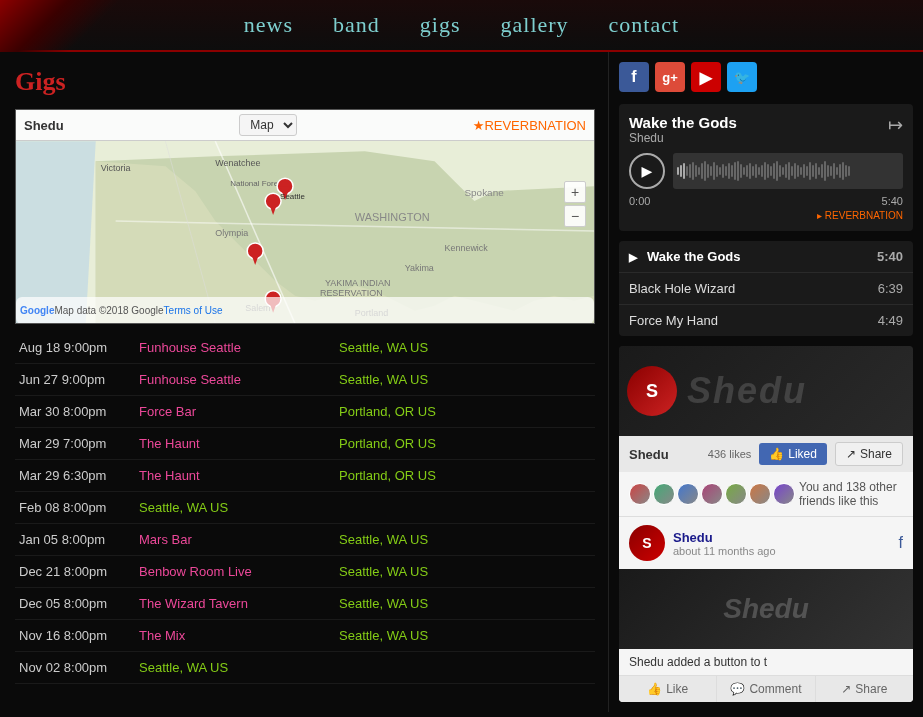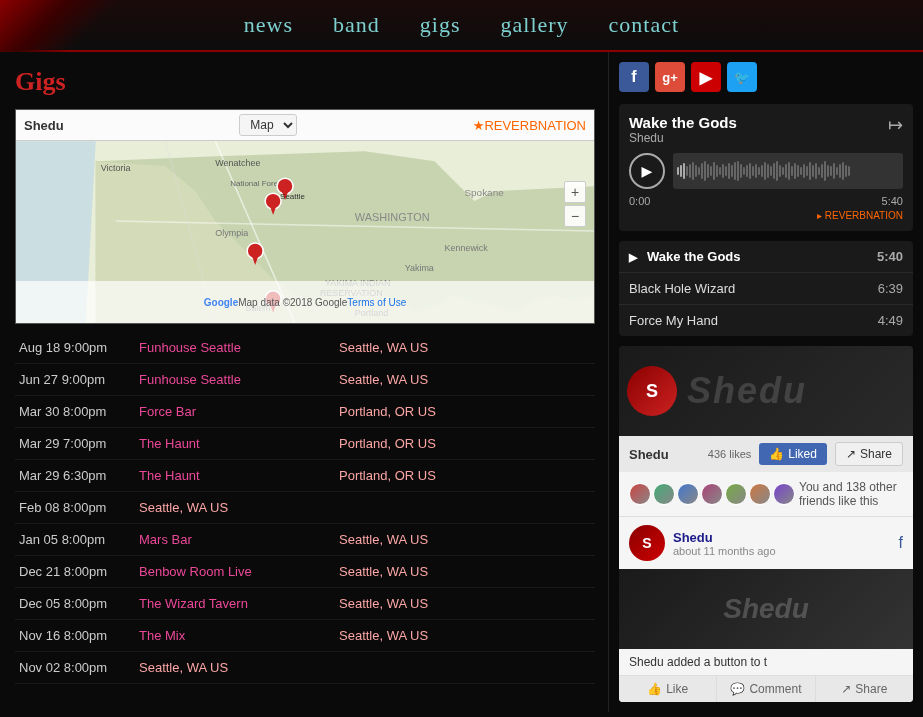--- a/index.html
+++ b/index.html
@@ -134,25 +134,26 @@
       font-size: 14px;
       color: #555;
       border-radius: 2px;
     }
     .map-footer {
       position: absolute;
       bottom: 0;
       left: 0;
       right: 0;
       display: flex;
-      justify-content: center;
+      justify-content: flex-start;
       background: rgba(255,255,255,0.7);
-      padding: 16px 4px;
+      padding: 8px 4px;
       font-size: 10px;
       color: #555;
+      border-radius: 6px;
     }
 
     
     .gigs-table {
       width: 580px;
     }
     .gig-row {
       display: flex;
       align-items: center;
       border-bottom: 1px solid #1a1a1a;
@@ -165,21 +166,21 @@
       width: 120px;
       flex-shrink: 0;
     }
     .gig-venue {
       color: #ec4899;
       font-size: 13px;
       width: 200px;
       flex-shrink: 0;
     }
     .gig-location {
-      color: #fca5a5;
+      color: #84cc16;
       font-size: 13px;
     }
 
     
     .right-panel {
       width: 315px;
       background: #0a0a0a;
       padding: 10px;
       border-left: 1px solid #222;
     }

